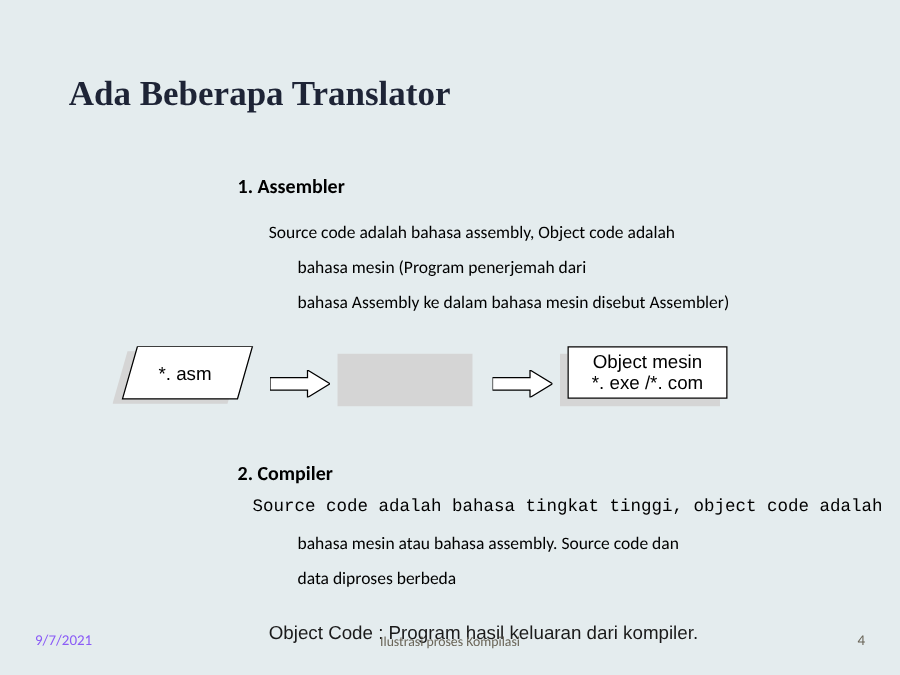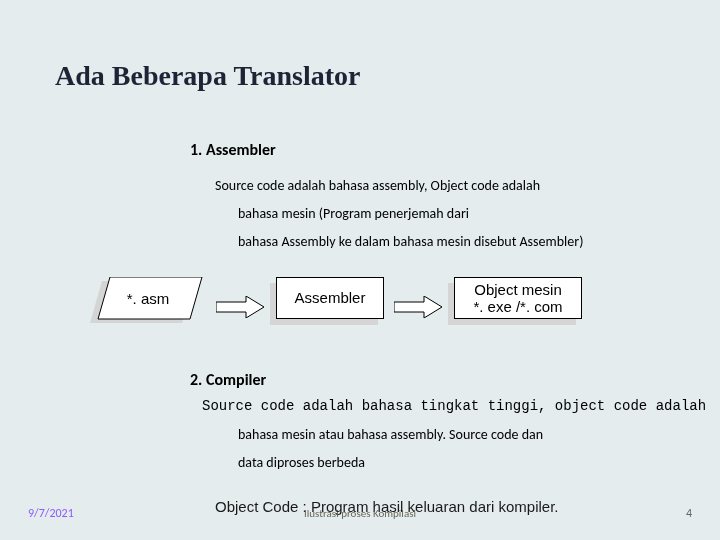--- a/index.html
+++ b/index.html
@@ -168,23 +168,20 @@
     <text x="58" y="27" text-anchor="middle" font-family="Arial" font-size="15" fill="#000">*. asm</text>
   </svg>
 
   <div class="arrow" style="left:126px;">
     <svg width="48" height="22">
       <polygon points="0,6 30,6 30,0 48,11 30,22 30,16 0,16" fill="#fff" stroke="#000" stroke-width="1"></polygon>
     </svg>
   </div>
 
   <div class="shape-shadow" style="left:180px;top:6px;width:108px;height:42px;"></div>
-  <div class="shape-box" style="left:186px;top:0;width:108px;height:42px;">
-    <span>Assembler</span>
-  </div>
 
   <div class="arrow" style="left:304px;">
     <svg width="48" height="22">
       <polygon points="0,6 30,6 30,0 48,11 30,22 30,16 0,16" fill="#fff" stroke="#000" stroke-width="1"></polygon>
     </svg>
   </div>
 
   <div class="shape-shadow" style="left:358px;top:6px;width:128px;height:42px;"></div>
   <div class="shape-box" style="left:364px;top:0;width:128px;height:42px;">
     <span>

